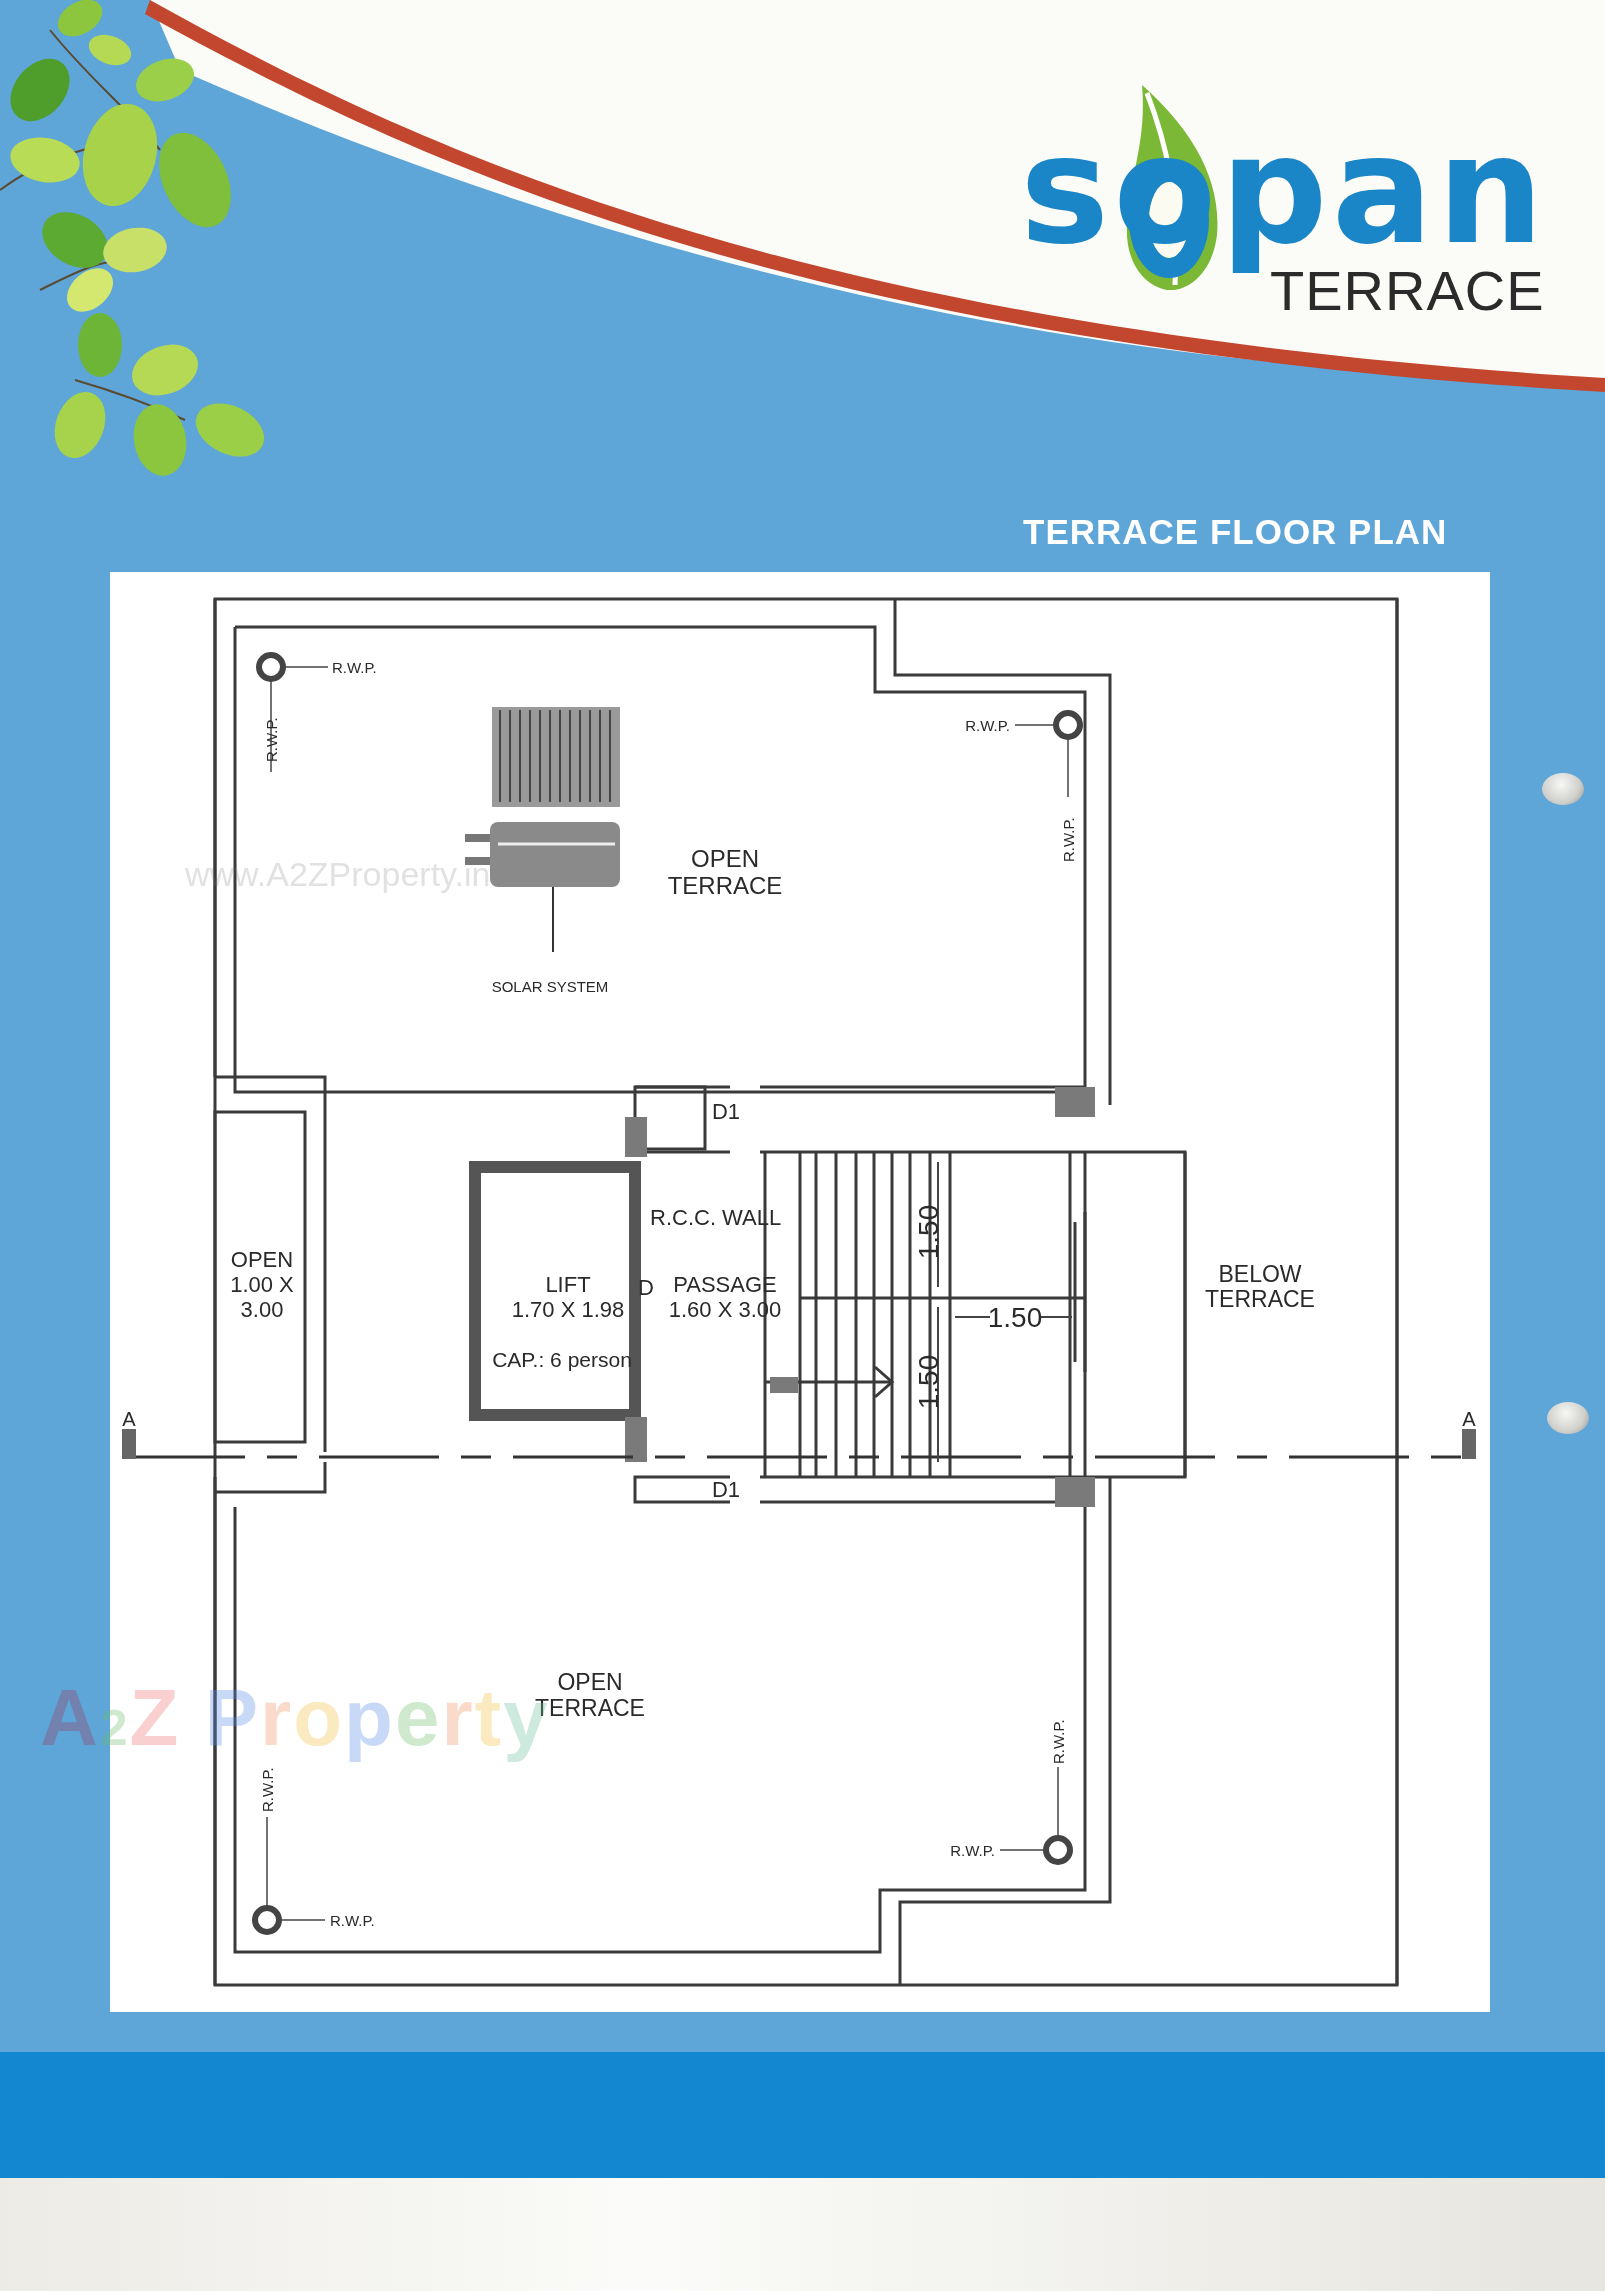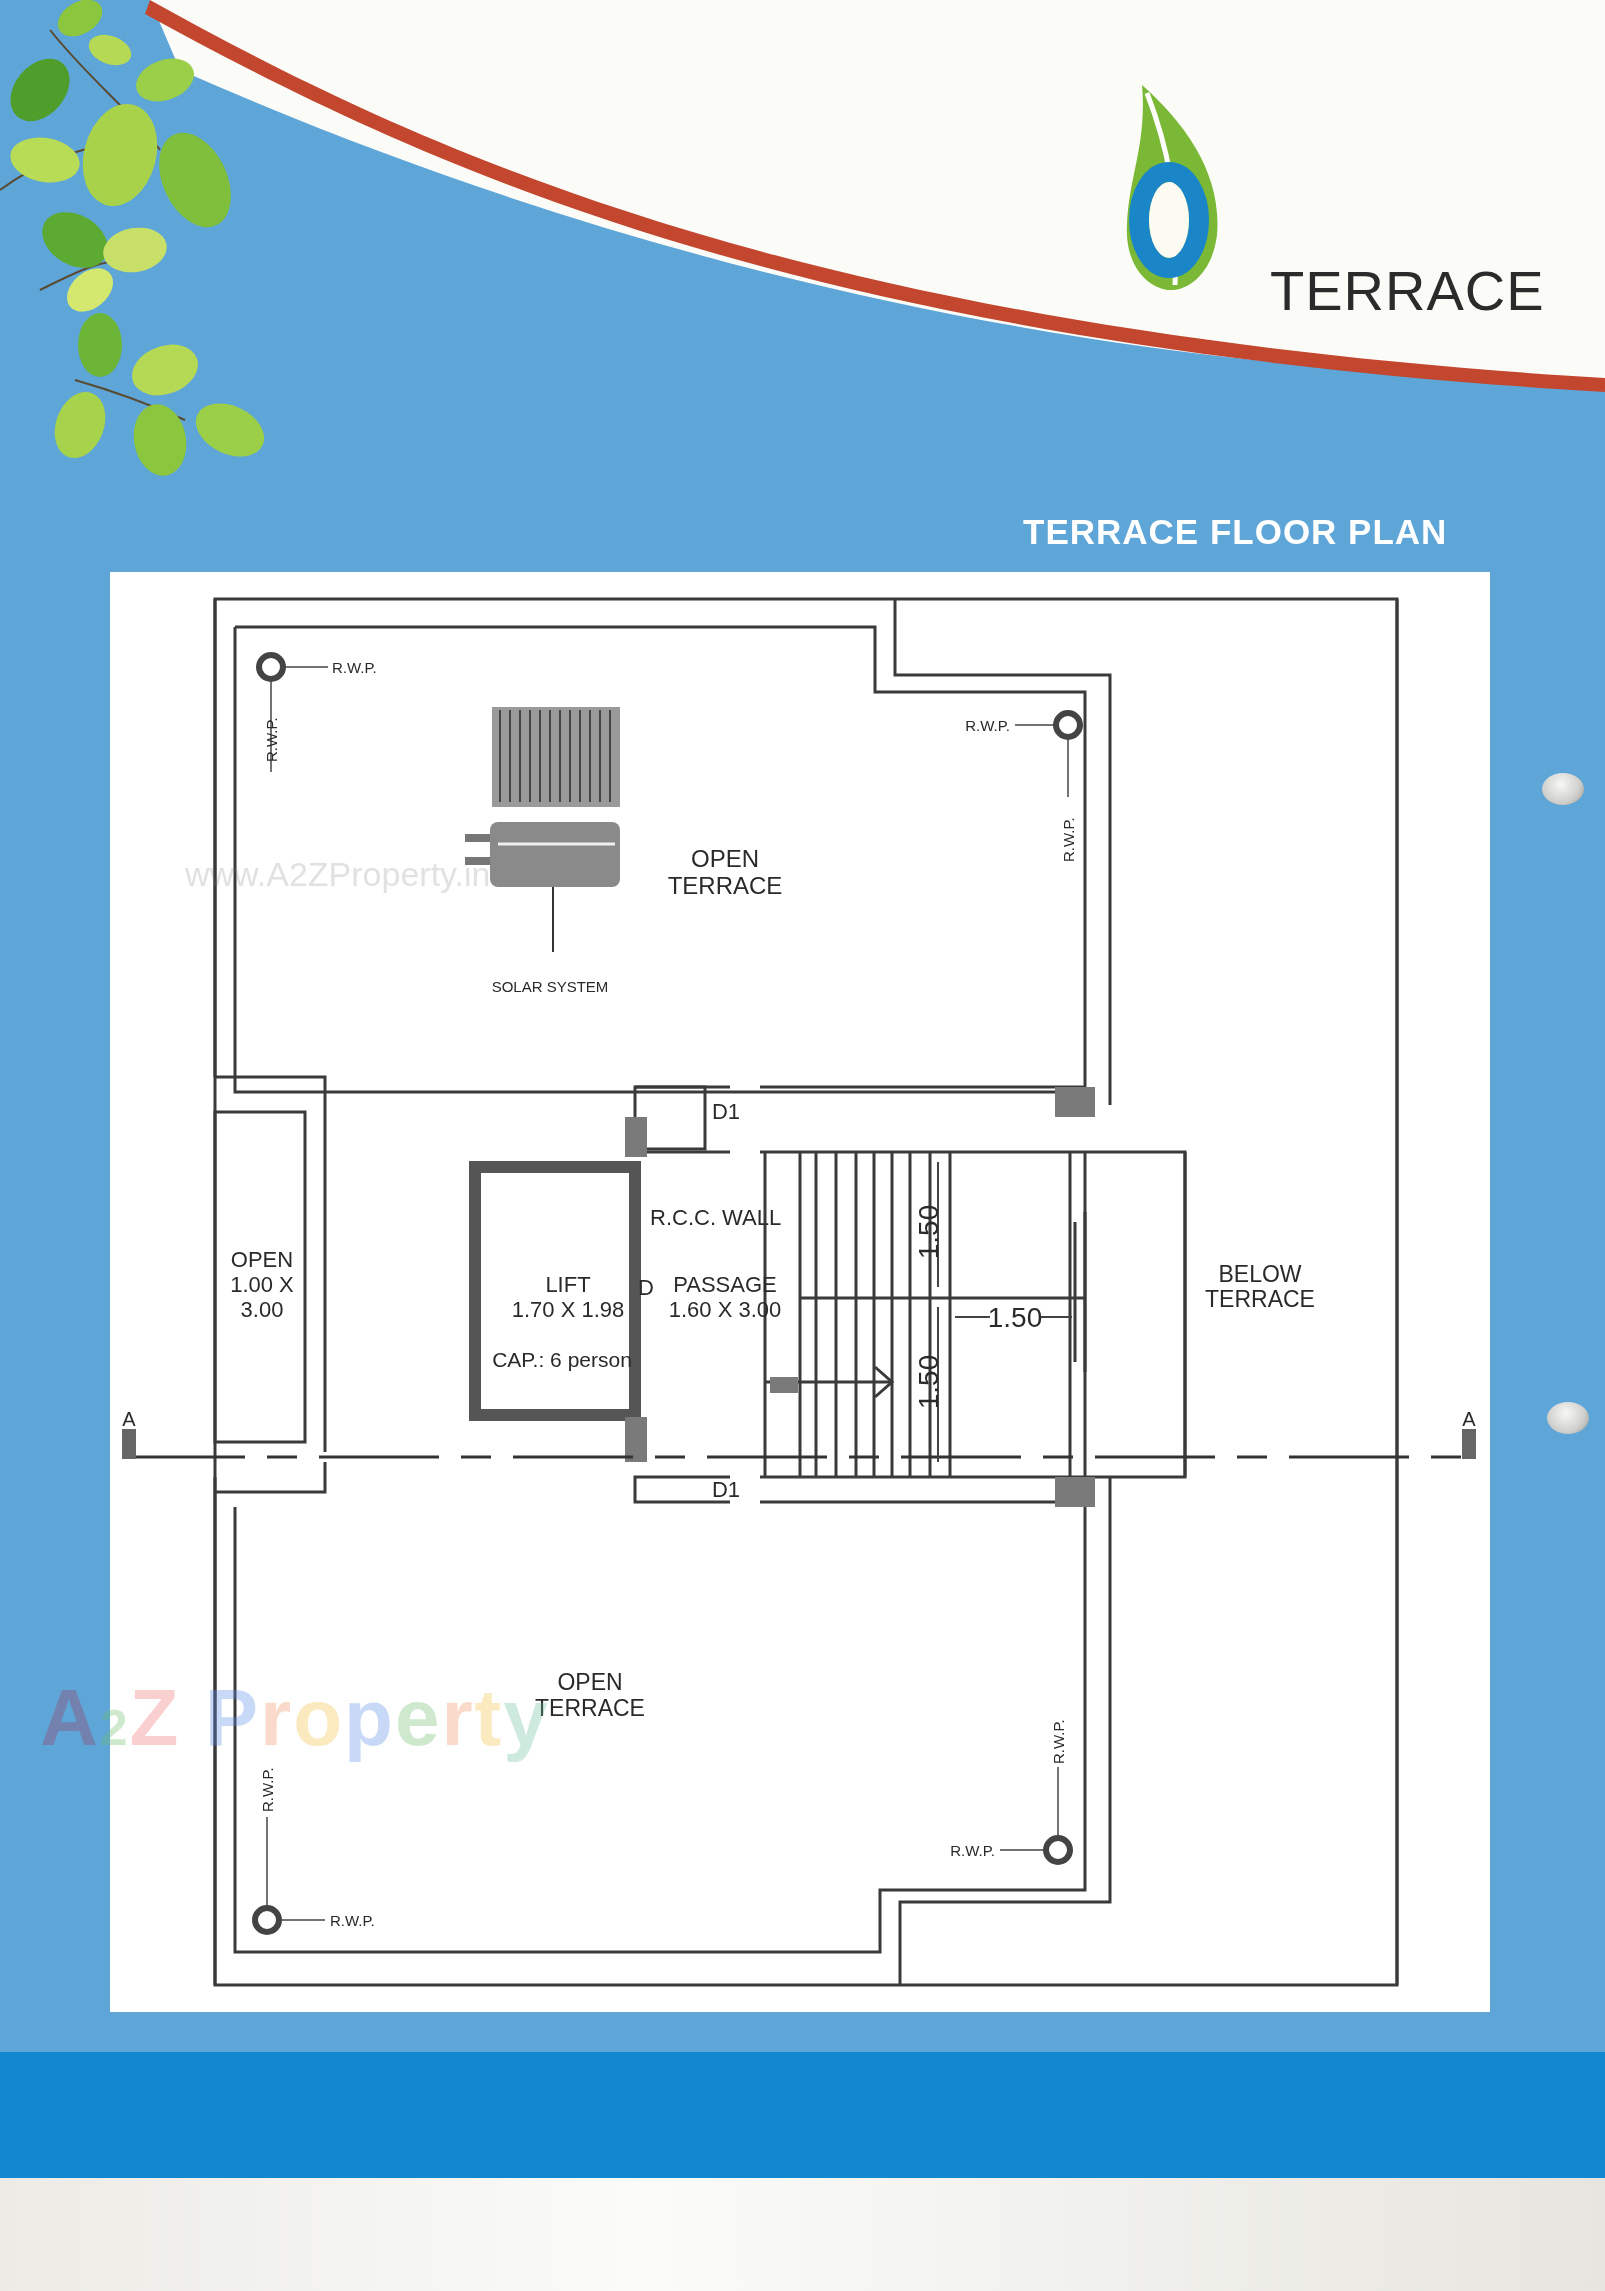--- a/index.html
+++ b/index.html
@@ -56,20 +56,23 @@
   </g>
 </svg>
 
 <div class="logo">
   <svg style="position:absolute;left:97px;top:0" width="110" height="210" viewBox="0 0 110 210">
     <path d="M25,0 C70,40 105,90 100,150 C95,190 70,205 55,205 L50,205 C25,200 8,175 10,140 C12,90 30,60 25,0 Z" fill="#7ab836"></path>
     <path d="M30,8 C50,60 62,110 58,200" stroke="#ffffff" stroke-width="5" fill="none"></path>
     <ellipse cx="52" cy="135" rx="30" ry="48" fill="none" stroke="#1a86c7" stroke-width="20"></ellipse>
     <ellipse cx="52" cy="135" rx="20" ry="38" fill="#fbfbf1"></ellipse>
   </svg>
+  <div class="logo-word">
+    <span style="letter-spacing:4px">sopan</span>
+  </div>
   <div class="logo-square">TERRACE</div>
 </div>
 
 <div class="plan-title">TERRACE FLOOR PLAN</div>
 
 <div class="hole" style="left:1542px;top:773px"></div>
 <div class="hole" style="left:1547px;top:1402px"></div>
 
 <div class="plan-sheet">
   <svg class="plan-svg" width="1380" height="1440" viewBox="0 0 1380 1440">

